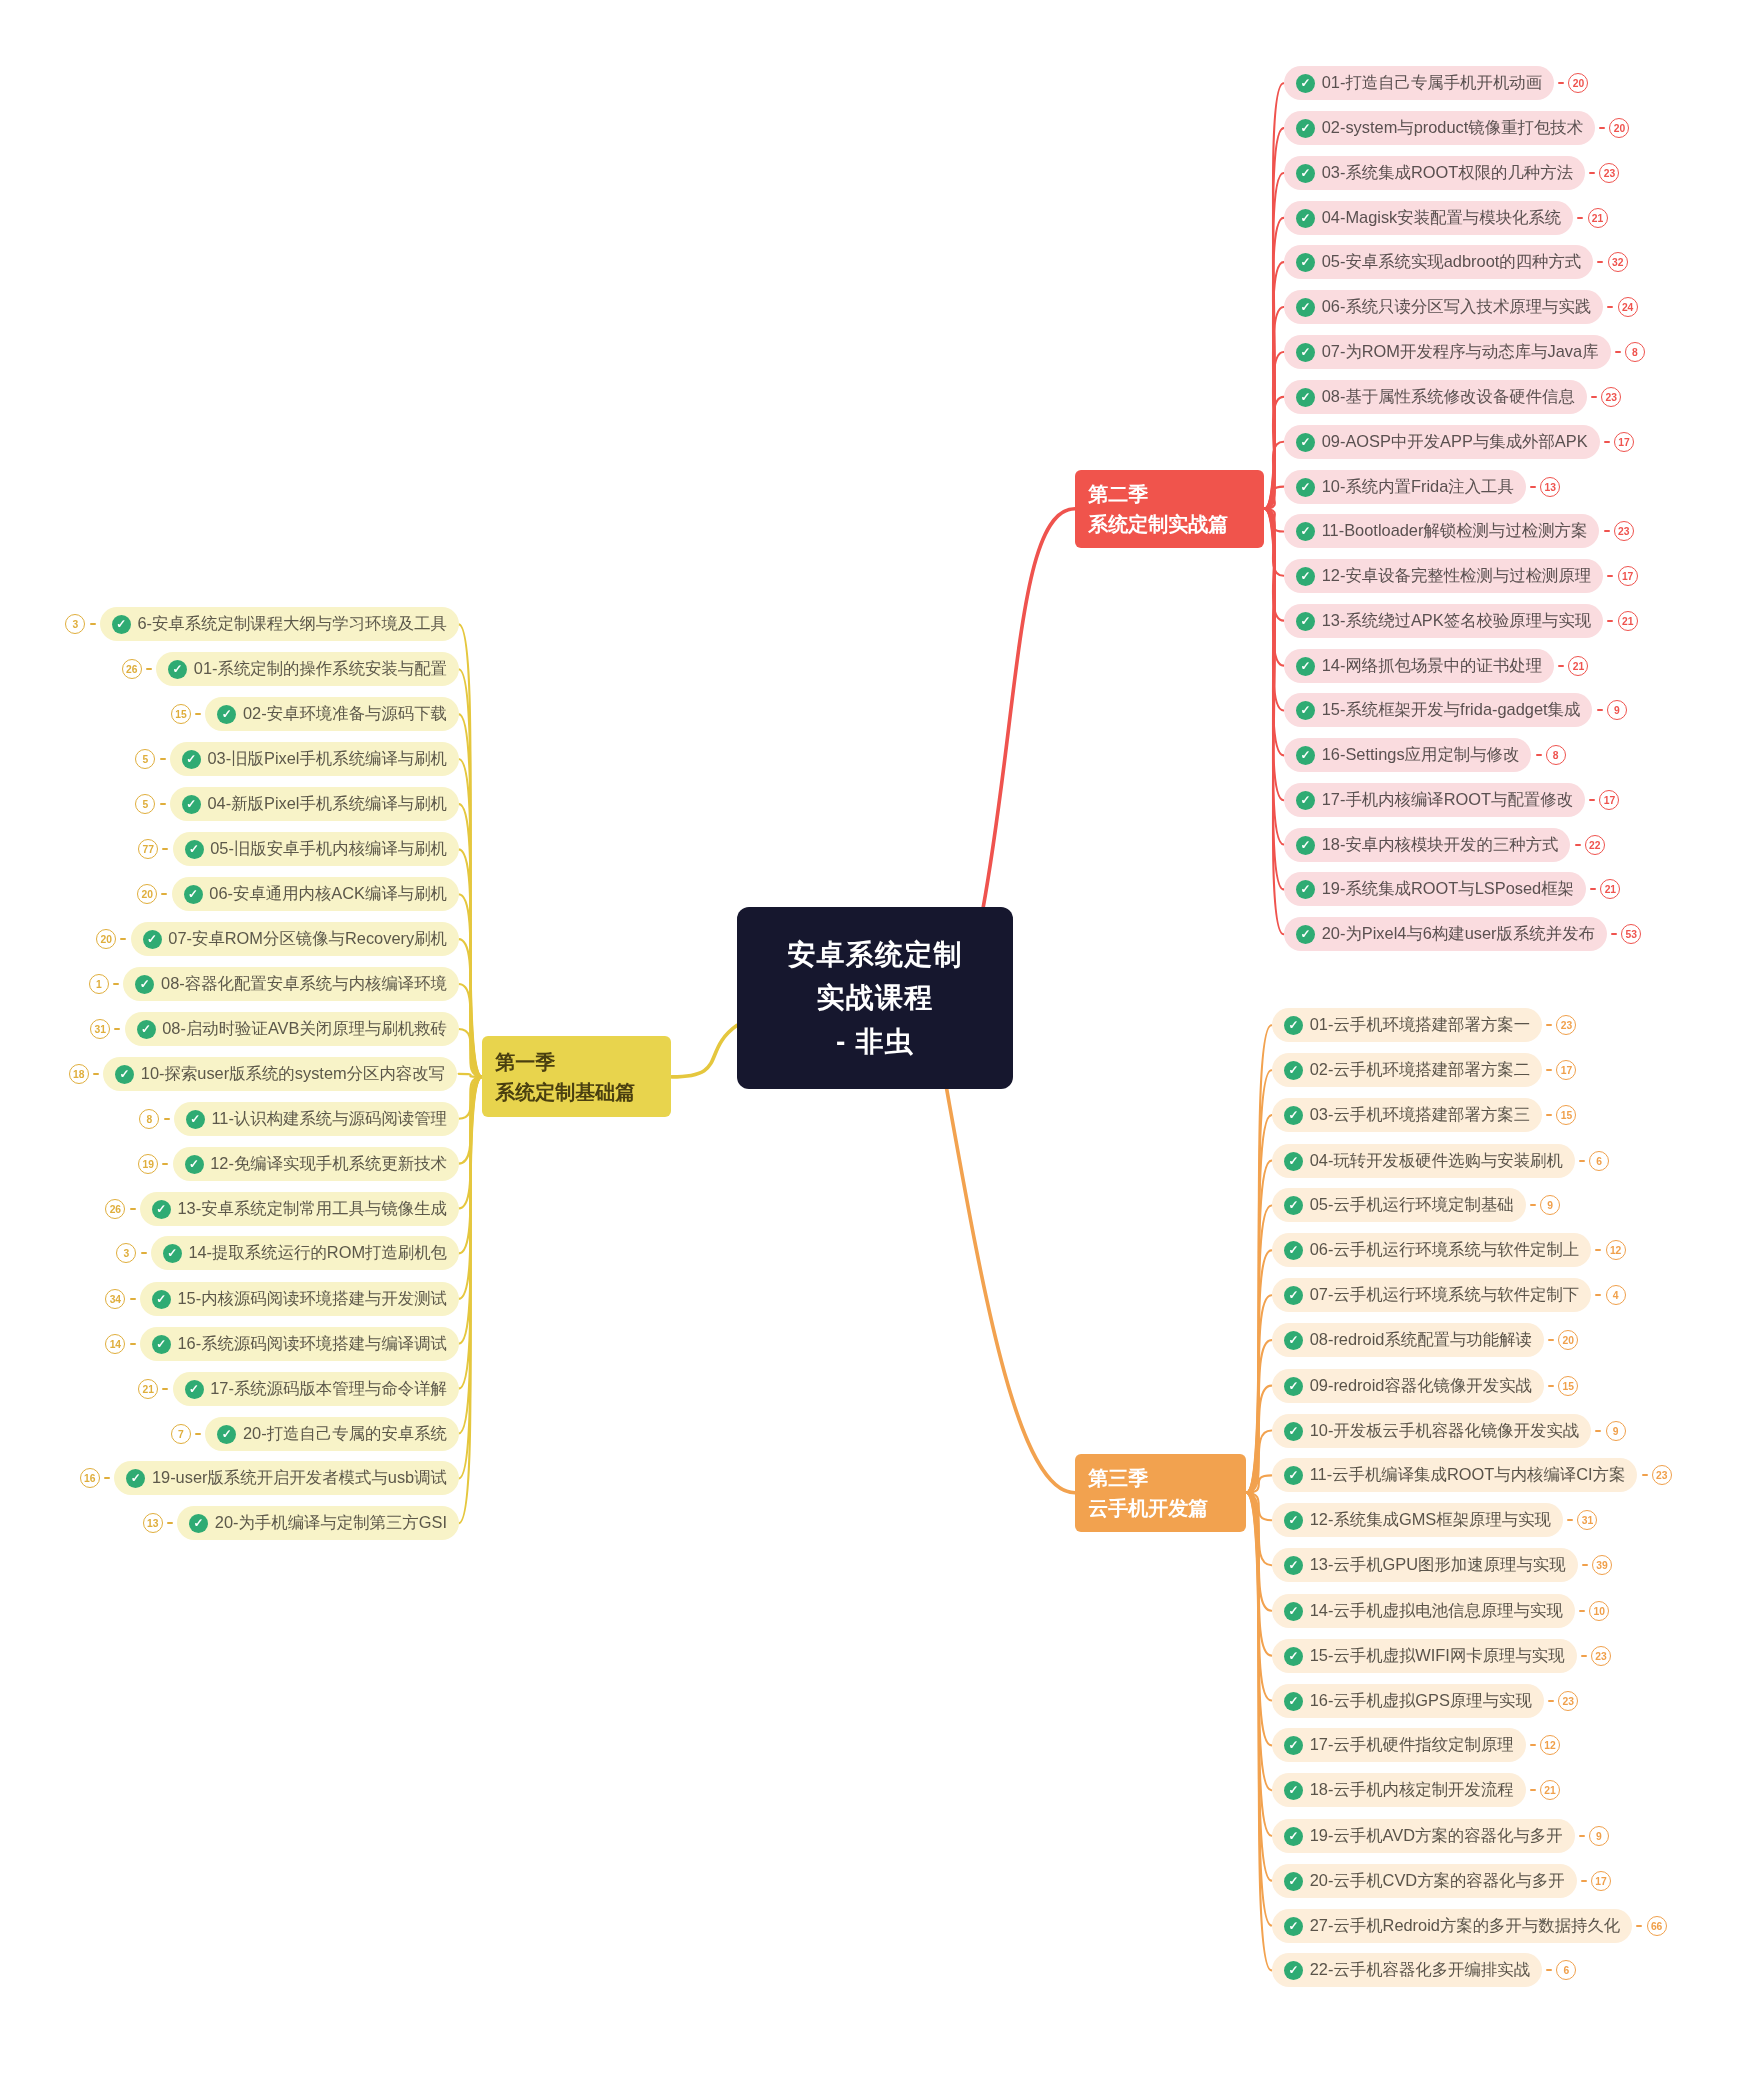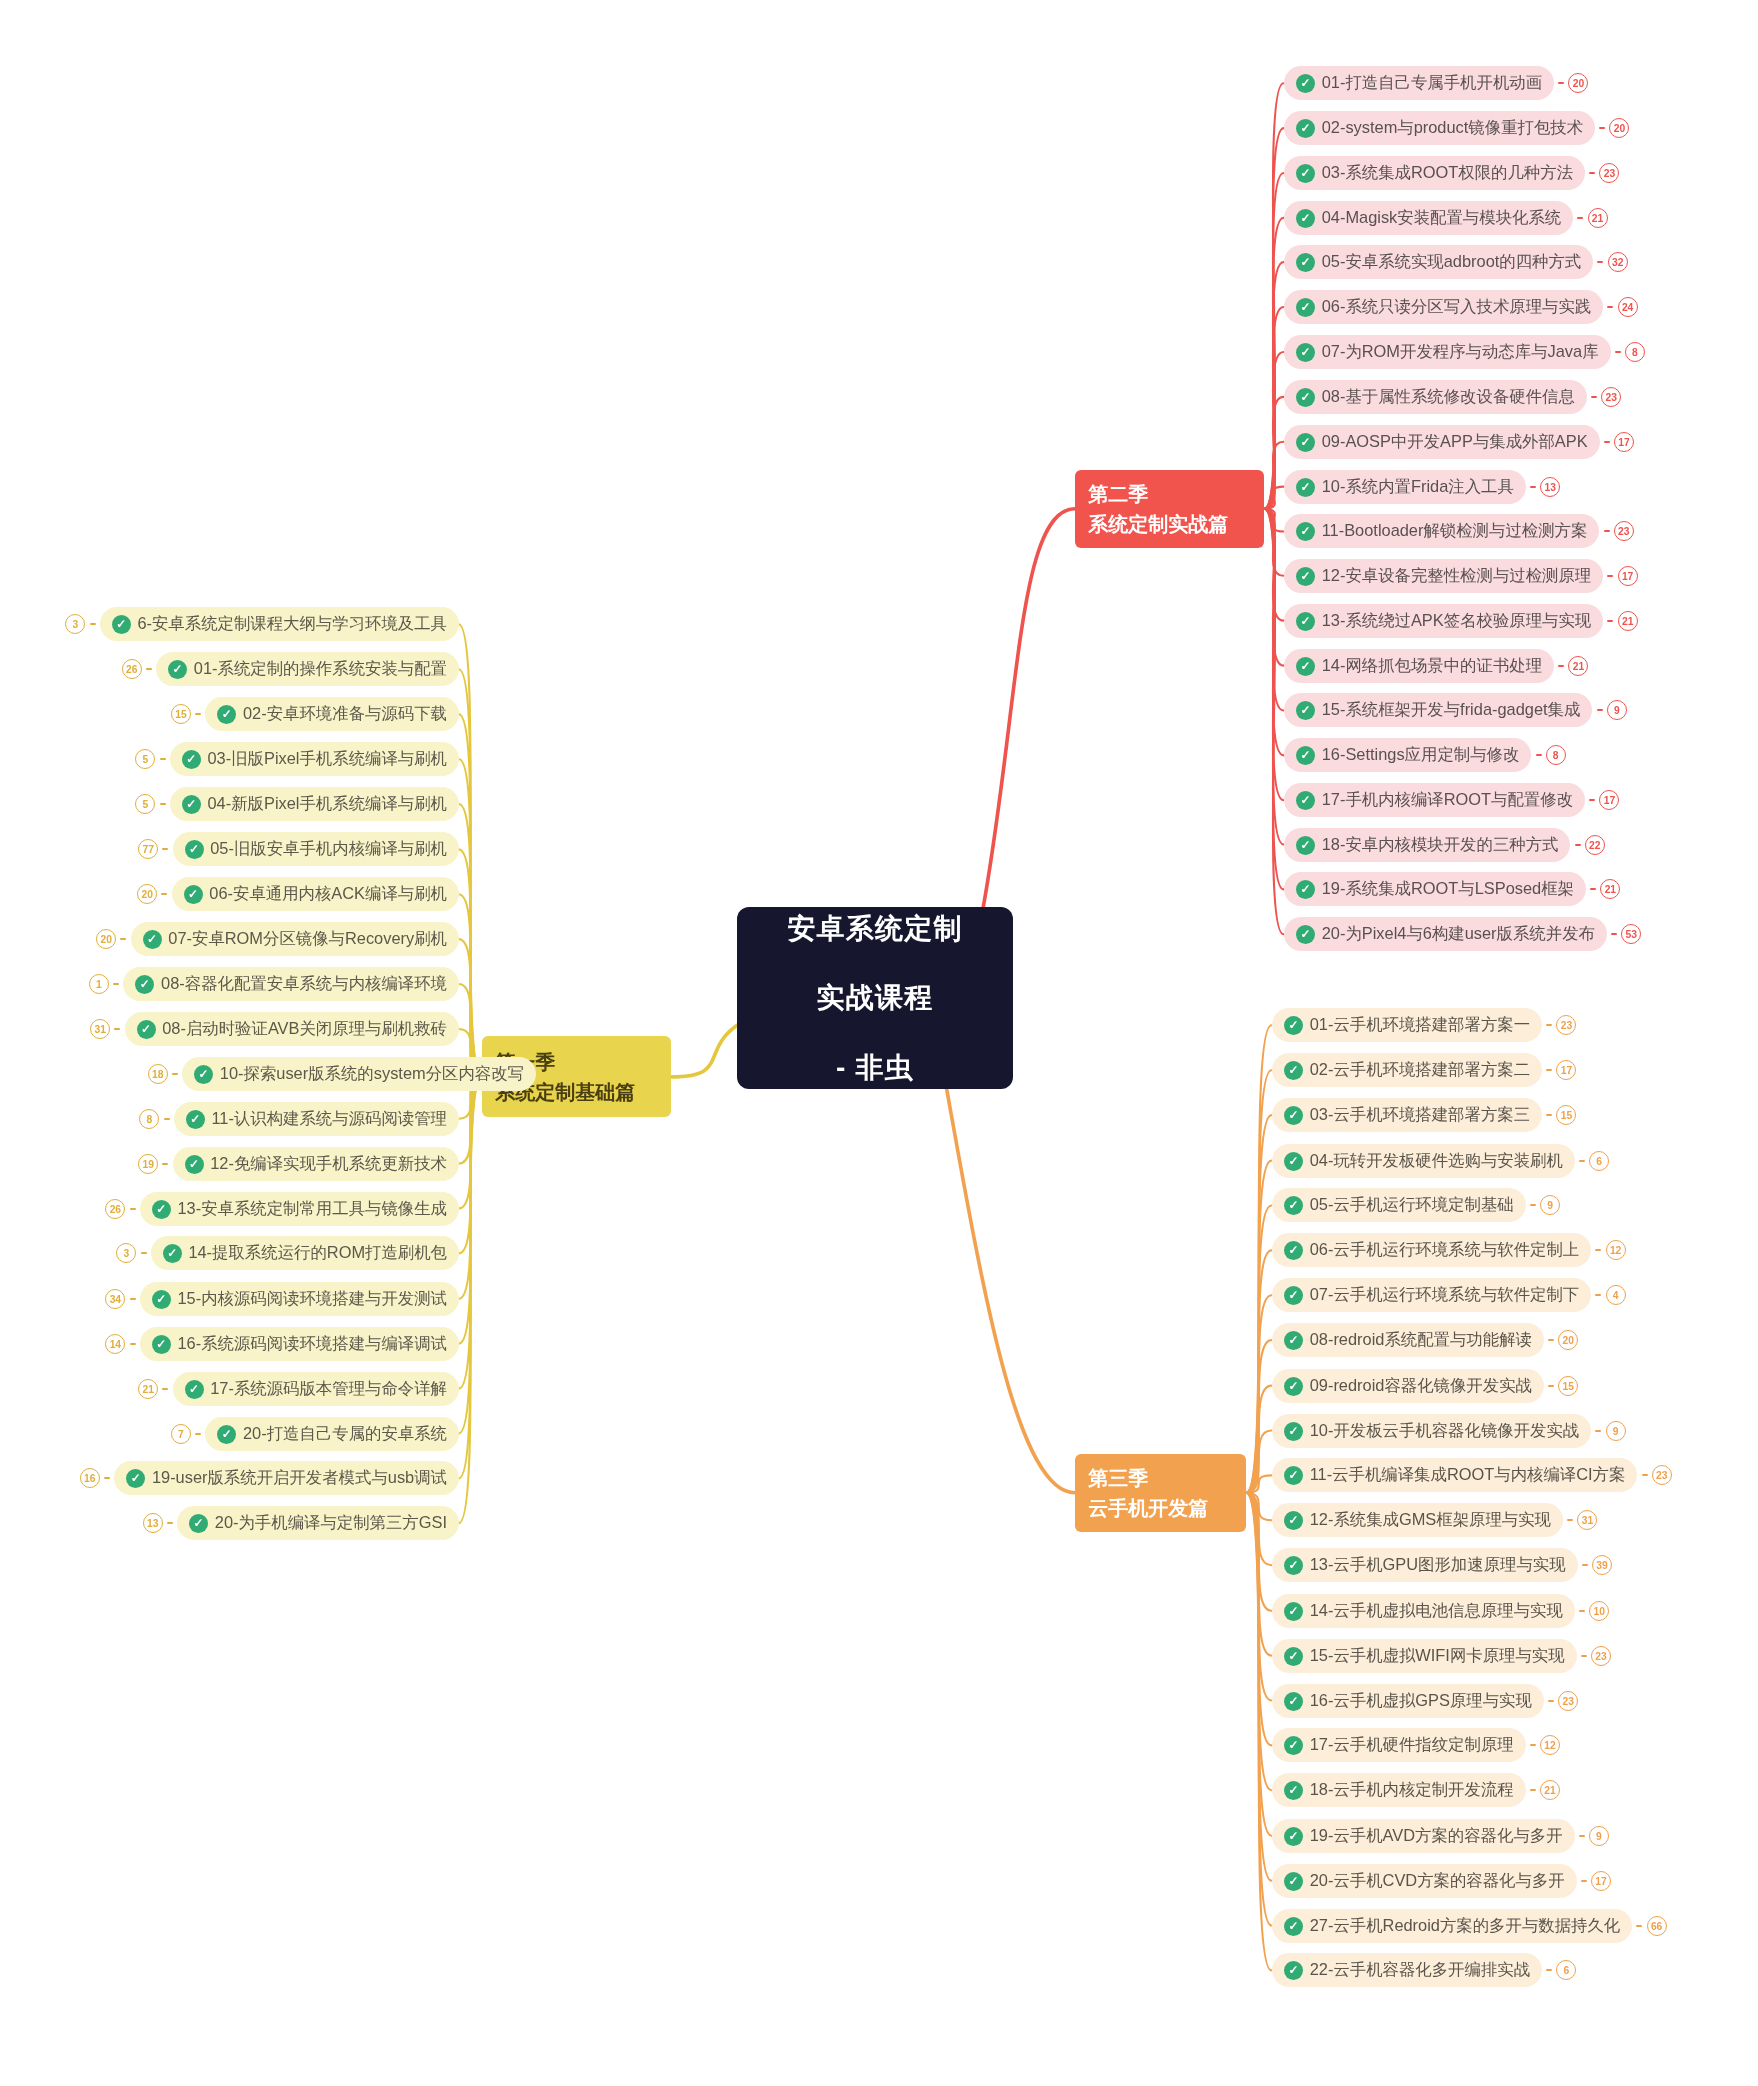--- a/index.html
+++ b/index.html
@@ -161,21 +161,21 @@
       <path d="M 2054 2460.5 C 2096 2460.5, 2054 2729, 2096 2729" stroke="#f2a24f" stroke-width="3.5" fill="none" stroke-linecap="round"></path>
       <path d="M 2054 2460.5 C 2096 2460.5, 2054 2803, 2096 2803" stroke="#f2a24f" stroke-width="3.5" fill="none" stroke-linecap="round"></path>
       <path d="M 2054 2460.5 C 2096 2460.5, 2054 2877, 2096 2877" stroke="#f2a24f" stroke-width="3.5" fill="none" stroke-linecap="round"></path>
       <path d="M 2054 2460.5 C 2096 2460.5, 2054 2951, 2096 2951" stroke="#f2a24f" stroke-width="3.5" fill="none" stroke-linecap="round"></path>
       <path d="M 2054 2460.5 C 2096 2460.5, 2054 3026, 2096 3026" stroke="#f2a24f" stroke-width="3.5" fill="none" stroke-linecap="round"></path>
       <path d="M 2054 2460.5 C 2096 2460.5, 2054 3100, 2096 3100" stroke="#f2a24f" stroke-width="3.5" fill="none" stroke-linecap="round"></path>
       <path d="M 2054 2460.5 C 2096 2460.5, 2054 3174, 2096 3174" stroke="#f2a24f" stroke-width="3.5" fill="none" stroke-linecap="round"></path>
       <path d="M 2054 2460.5 C 2096 2460.5, 2054 3248, 2096 3248" stroke="#f2a24f" stroke-width="3.5" fill="none" stroke-linecap="round"></path>
     </svg>
 
-  <div class="center-node" style="background: rgb(22, 23, 46); color: rgb(255, 255, 255); justify-content: space-between;">
+  <div class="center-node" style="background: rgb(22, 23, 46); color: rgb(255, 255, 255);">
     <div>安卓系统定制</div>
     <div>实战课程</div>
     <div>- 非虫</div>
   </div>
 
   <div class="season-label" style="left: 1075px; top: 470px; width: 189px; height: 78px; background: rgb(240, 84, 76); color: rgb(255, 255, 255);">
     <div>第二季</div>
     <div>系统定制实战篇</div>
   </div>
 
@@ -261,21 +261,21 @@
       </span>
     </div>
     <div class="item" style="right: 1299px; top: 1012px;">
       <span class="badge" style="border-color: rgb(223, 174, 60); color: rgb(223, 174, 60);">31</span>
       <span class="dash" style="background: rgb(223, 174, 60);"></span>
       <span class="pill" style="background: rgb(248, 243, 200); color: rgb(92, 88, 74);">
         <span class="check" style="background: rgb(47, 171, 115);">✓</span>
         <span class="txt">08-启动时验证AVB关闭原理与刷机救砖</span>
       </span>
     </div>
-    <div class="item" style="right: 1222px; top: 1057px;">
+    <div class="item" style="right: 1301px; top: 1057px;">
       <span class="badge" style="border-color: rgb(223, 174, 60); color: rgb(223, 174, 60);">18</span>
       <span class="dash" style="background: rgb(223, 174, 60);"></span>
       <span class="pill" style="background: rgb(248, 243, 200); color: rgb(92, 88, 74);">
         <span class="check" style="background: rgb(47, 171, 115);">✓</span>
         <span class="txt">10-探索user版系统的system分区内容改写</span>
       </span>
     </div>
     <div class="item" style="right: 1299px; top: 1102px;">
       <span class="badge" style="border-color: rgb(223, 174, 60); color: rgb(223, 174, 60);">8</span>
       <span class="dash" style="background: rgb(223, 174, 60);"></span>

